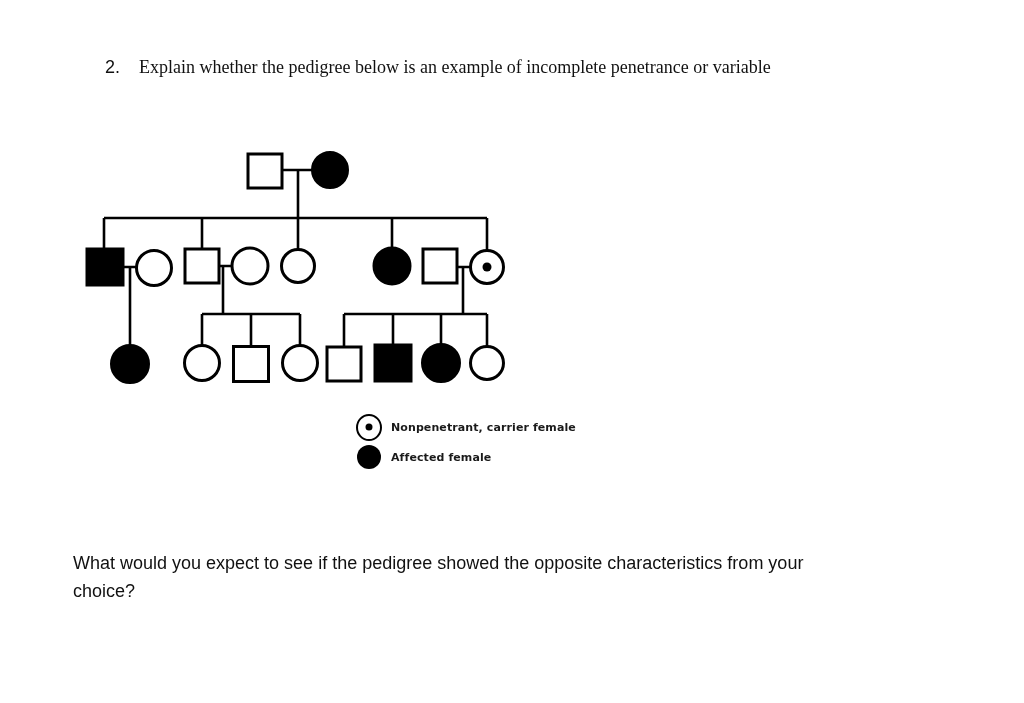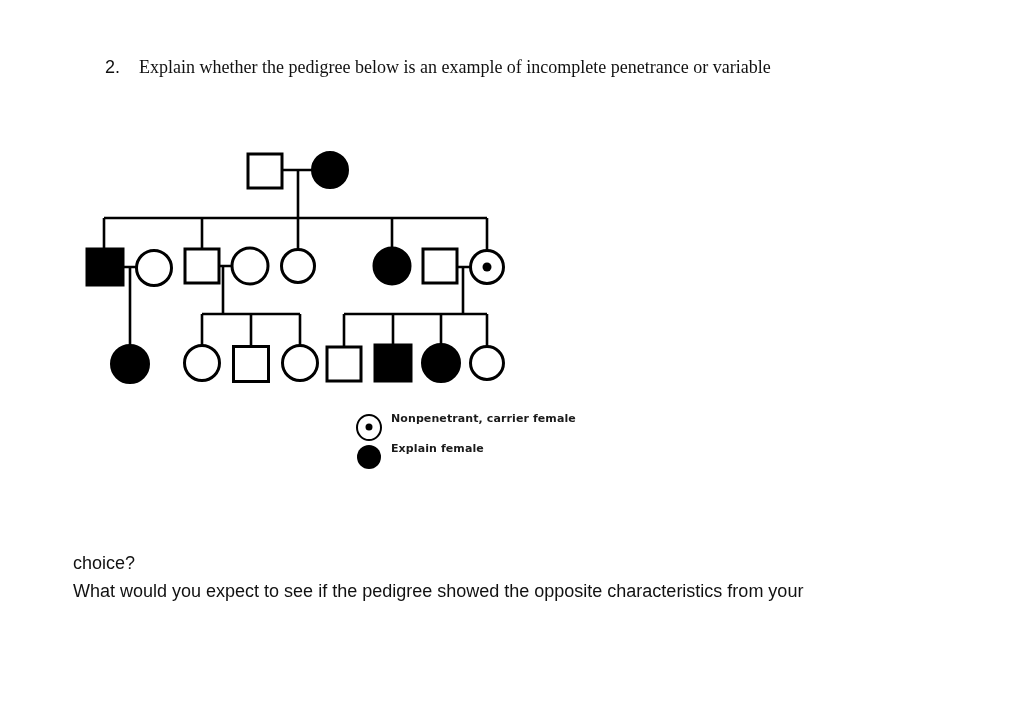--- a/index.html
+++ b/index.html
@@ -26,21 +26,21 @@
   .pedigree {
     position: absolute; left: 80px; top: 148px;
     width: 435px; height: 242px;
   }
 
   
   .legend {
     position: absolute; left: 356px; top: 412px;
     display: flex; flex-direction: column;
   }
-  .legend-row { display: flex; height: 30px; }
+  .legend-row { display: flex; align-items: center; height: 30px; }
   .sym-wrap { width: 26px; display: flex; justify-content: center; align-items: center; flex-shrink: 0; }
   .legend-label {
     margin-left: 9px;
     font-family: "DejaVu Sans", sans-serif;
     font-size: 11px; font-weight: 700; color: #1a1a1a;
     letter-spacing: 0.1px;
   }
   .carrier-circle {
     width: 23px; height: 23px; border: 2.5px solid #000; border-radius: 50%;
     background: #fff; position: relative;
@@ -156,22 +156,22 @@
     <div class="legend-row" data-name="legend-item-carrier-female">
       <span class="sym-wrap" data-name="legend-symbol-wrap">
           <span data-name="carrier-female-icon" class="carrier-circle"></span>
         </span>
       <span class="legend-label" data-name="legend-label">Nonpenetrant, carrier female</span>
     </div>
     <div class="legend-row" data-name="legend-item-affected-female">
       <span class="sym-wrap" data-name="legend-symbol-wrap">
           <span data-name="affected-female-icon" class="filled-circle"></span>
         </span>
-      <span class="legend-label" data-name="legend-label">Explain female</span>
+      <span class="legend-label" data-name="legend-label">Affected female</span>
     </div>
   </div>
 
   <div class="followup" data-name="followup-question">
+    <div data-name="followup-line-1">What would you expect to see if the pedigree showed the opposite characteristics from your</div>
     <div data-name="followup-line-2">choice?</div>
-    <div data-name="followup-line-1">What would you expect to see if the pedigree showed the opposite characteristics from your</div>
   </div>
 
 </div>
 
 </body></html>

